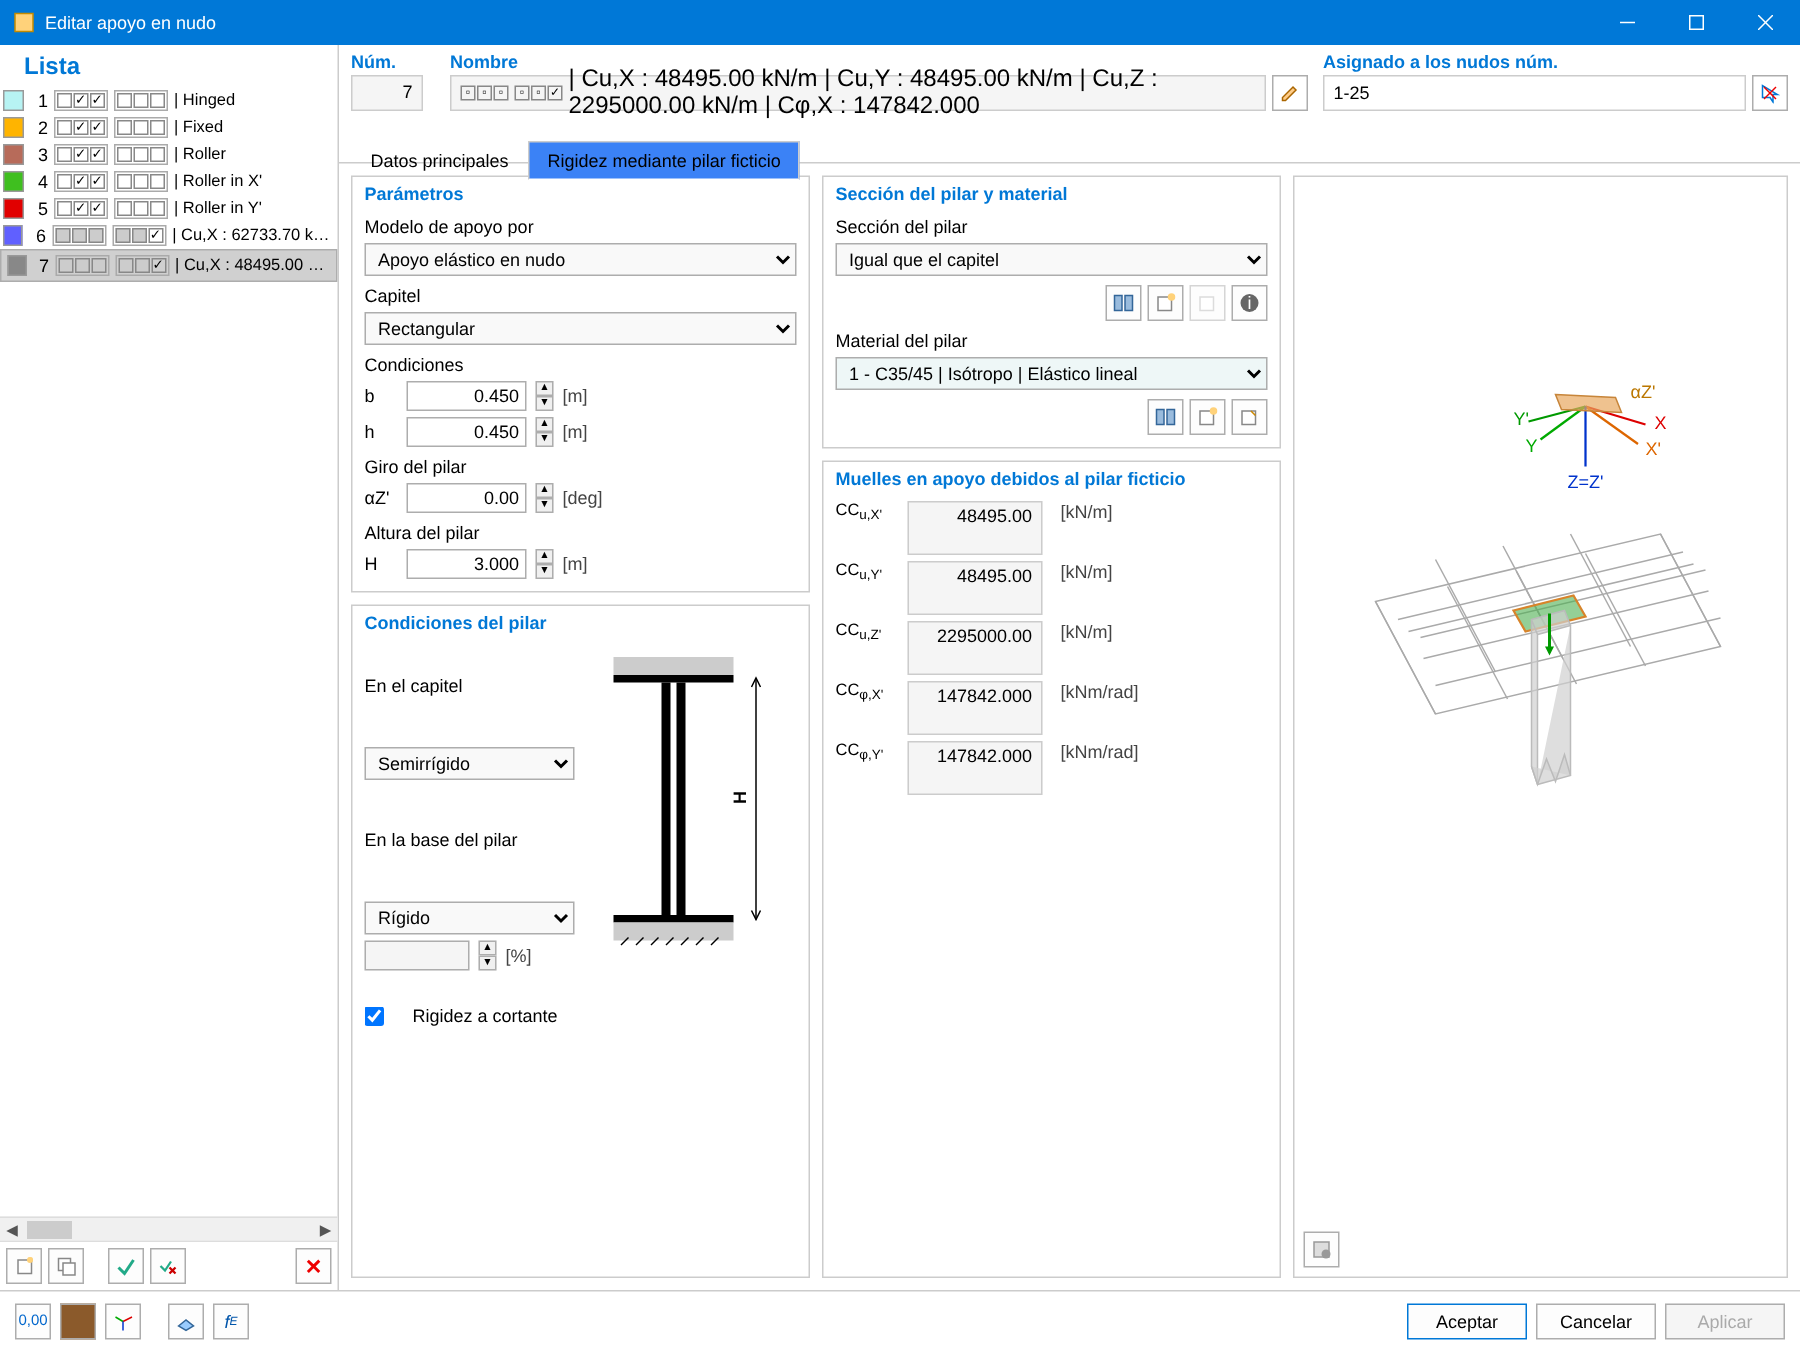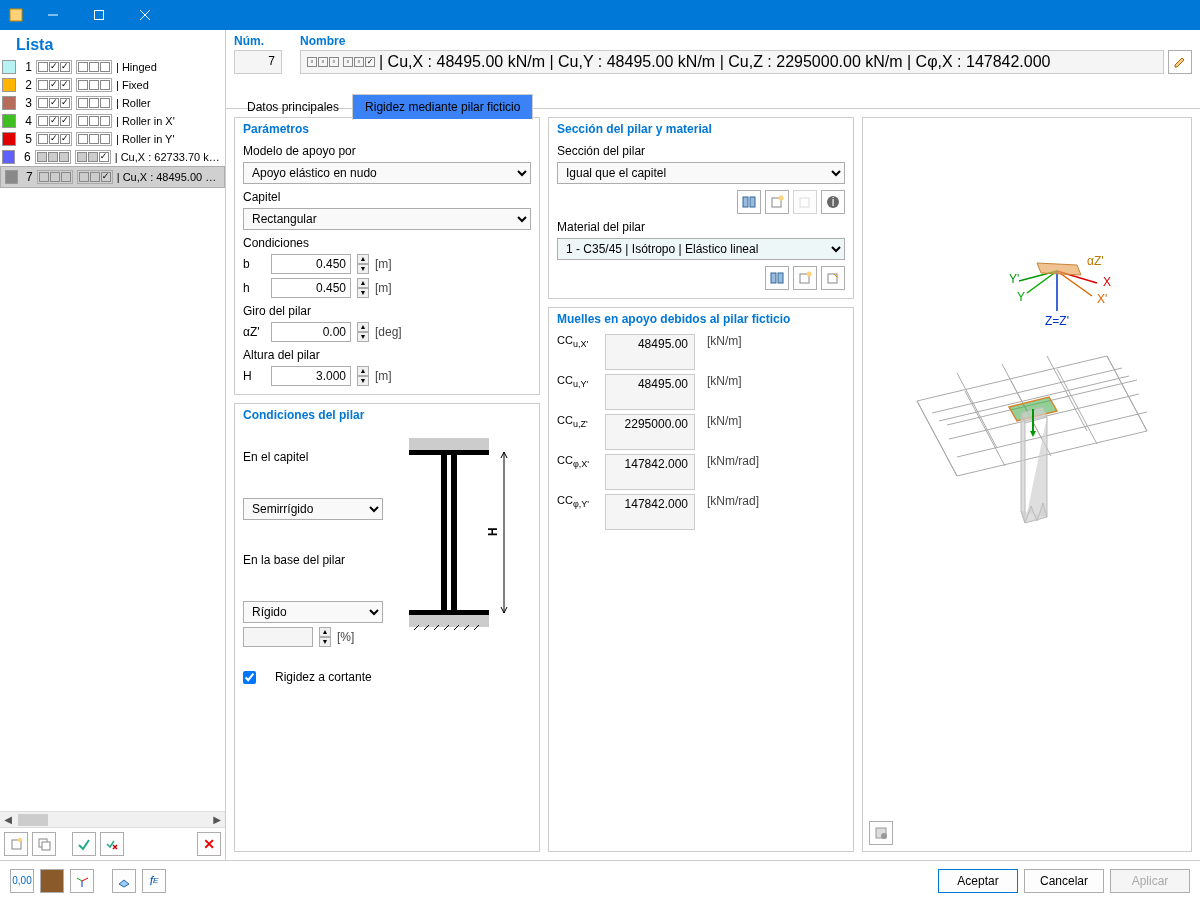--- a/index.html
+++ b/index.html
@@ -89,20 +89,21 @@
 </style>
 </head>
 <body>
 
 <div class="titlebar">
   <span class="icon">
     <svg width="16" height="16">
         <rect x="2" y="2" width="12" height="12" fill="#ffd27a" stroke="#c48a00"></rect>
       </svg>
   </span>
+  <span class="title">Editar apoyo en nudo</span>
   <div class="winbtns">
     <div class="winbtn">
         <svg width="10" height="10">
           <line x1="0" y1="5" x2="10" y2="5" stroke="#fff"></line>
         </svg>
       </div>
     <div class="winbtn">
         <svg width="10" height="10">
           <rect x="0.5" y="0.5" width="9" height="9" fill="none" stroke="#fff"></rect>
         </svg>
@@ -282,20 +283,33 @@
             <span class="mini-icons">
                 <span>▫</span>
                 <span>▫</span>
                 <span class="chk">✓</span>
               </span>
             <span style="font-size:16px">| Cu,X : 48495.00 kN/m | Cu,Y : 48495.00 kN/m | Cu,Z : 2295000.00 kN/m | Cφ,X : 147842.000</span>
           </div>
           <div class="iconbtn">
               <svg width="14" height="14">
                 <path d="M2 12 L2 10 L9 3 L11 5 L4 12 Z" fill="#fc8" stroke="#a60"></path>
+              </svg>
+            </div>
+        </div>
+      </div>
+      <div class="topgrp" style="width:310px">
+        <div class="label-blue">Asignado a los nudos núm.</div>
+        <div style="display:flex;gap:4px">
+          <input class="assignbox" value="1-25" style="">
+          <div class="iconbtn">
+              <svg width="14" height="14">
+                <path d="M2 2 L2 10 L7 10 L9 13 L9 8 L12 8 Z" fill="#fff" stroke="#0078d7"></path>
+                <line x1="3" y1="3" x2="11" y2="11" stroke="#e00"></line>
+                <line x1="11" y1="3" x2="3" y2="11" stroke="#e00"></line>
               </svg>
             </div>
         </div>
       </div>
     </div>
 
     <div class="tabs">
       <div class="tab">Datos principales</div>
       <div class="tab active">Rigidez mediante pilar ficticio</div>
     </div>

